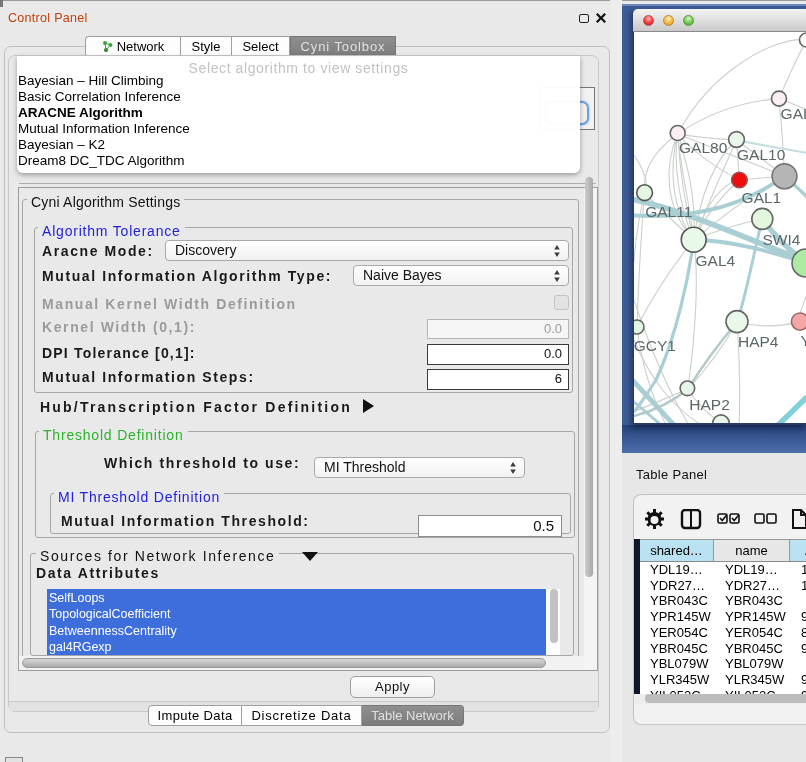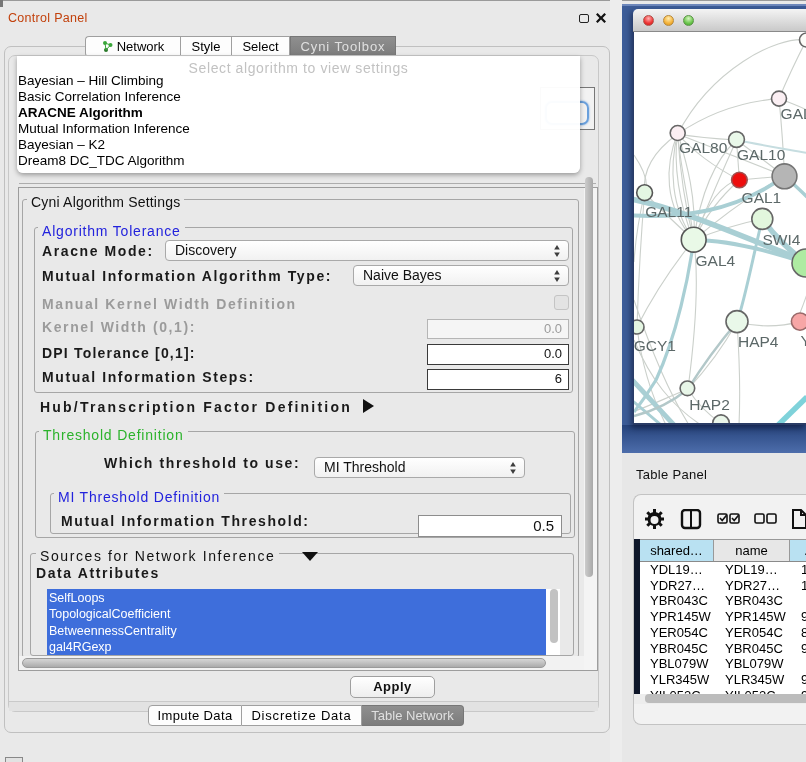--- a/index.html
+++ b/index.html
@@ -115,21 +115,21 @@
   <div style="position:absolute;left:0;top:0;width:499px;height:66px;background:#3e6edb;color:#fff;font-size:12.5px;padding:1px 0 0 2px;line-height:16.45px;">SelfLoops<br>TopologicalCoefficient<br>BetweennessCentrality<br>gal4RGexp</div>
   <div style="position:absolute;left:503px;top:0px;width:8px;height:54px;background:#c2c2c2;border-radius:4px;"></div>
 </div>
 
 <div class="abs" style="left:19px;top:656px;width:578px;height:14px;background:#f2f2f2;"></div>
 <div class="abs" style="left:22px;top:658px;width:524px;height:10px;background:linear-gradient(#d6d6d6,#ababab);border:1px solid #9a9a9a;border-radius:5px;"></div>
 
 <div class="abs" style="left:584px;top:188px;width:13px;height:482px;background:#f4f4f4;"></div>
 <div class="abs" style="left:585px;top:177px;width:8px;height:400px;background:linear-gradient(90deg,#cccccc,#a8a8a8);border-radius:4px;"></div>
 
-<div class="abs" style="left:350px;top:676px;width:85px;height:22px;background:linear-gradient(#ffffff,#eeeeee);border:1px solid #9f9f9f;border-radius:5px;font-size:13px;color:#111;text-align:center;line-height:20px;letter-spacing:0.5px;font-weight:bold;">Apply</div>
+<div class="abs" style="left:350px;top:676px;width:85px;height:22px;background:linear-gradient(#ffffff,#eeeeee);border:1px solid #9f9f9f;border-radius:5px;font-size:13px;color:#111;text-align:center;line-height:20px;letter-spacing:0.5px;">Apply</div>
 
 <div class="abs" style="left:9px;top:701px;width:589px;height:1px;background:#c9c9c9;"></div>
 
 <div class="abs" style="left:148px;top:705px;height:21px;display:flex;font-size:13px;">
   <div style="width:94px;border:1px solid #9f9f9f;border-radius:4px 0 0 4px;background:#fdfdfd;display:flex;align-items:center;justify-content:center;letter-spacing:0.4px;">Impute Data</div>
   <div style="width:120px;border:1px solid #9f9f9f;border-left:none;background:#fdfdfd;display:flex;align-items:center;justify-content:center;letter-spacing:0.8px;">Discretize Data</div>
   <div style="width:102px;border:1px solid #777;border-left:none;border-radius:0 4px 4px 0;background:linear-gradient(#8f8f8f,#7c7c7c);color:#e0e0e0;display:flex;align-items:center;justify-content:center;">Table Network</div>
 </div>
 
 <div class="abs" style="left:5px;top:757px;width:18px;height:10px;border:1.5px solid #888;background:#e2e2e2;"></div>

